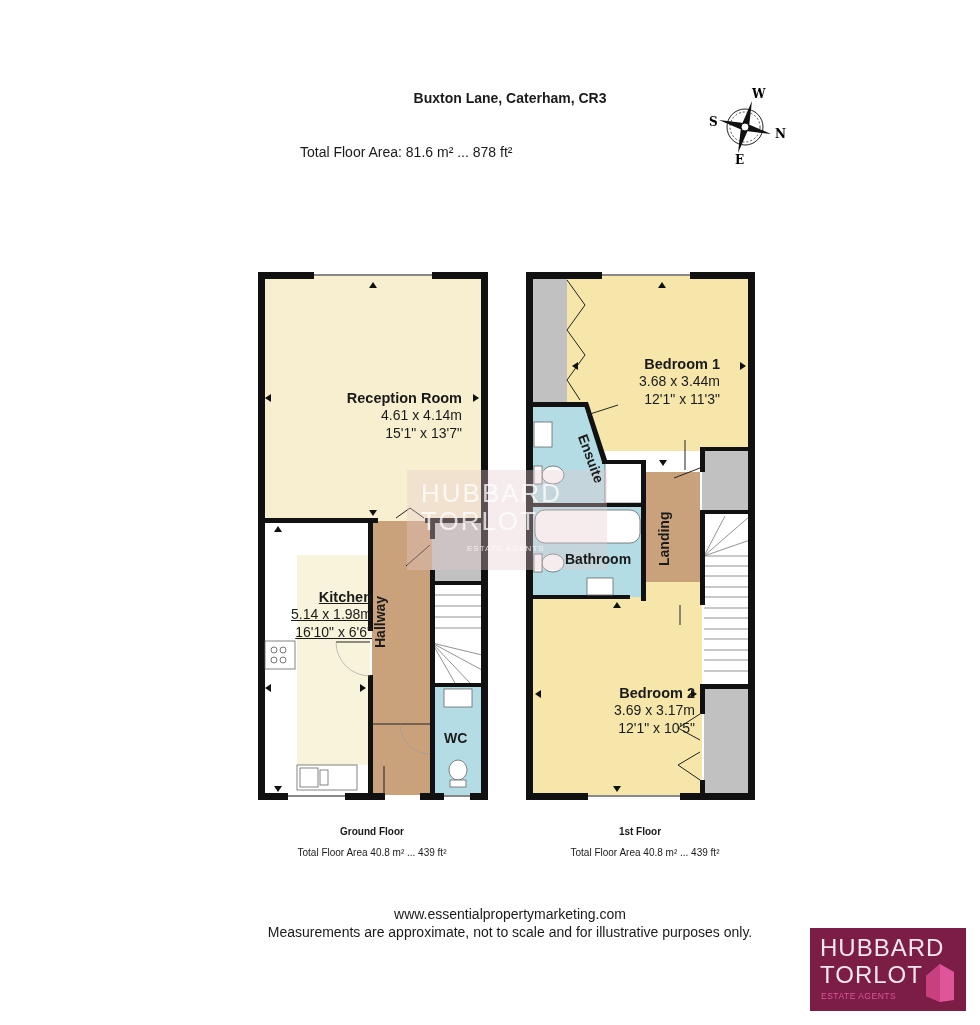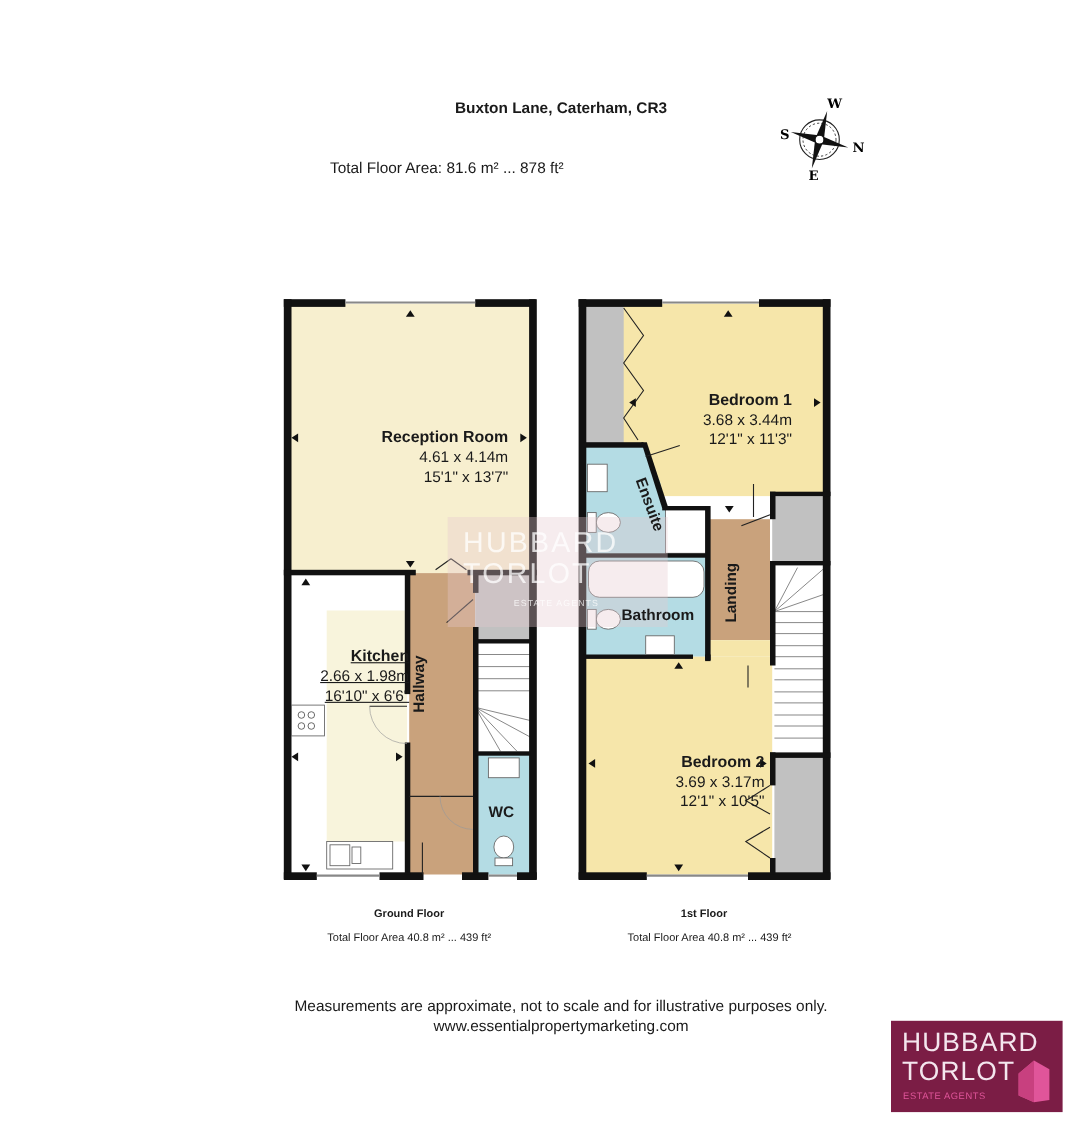--- a/index.html
+++ b/index.html
@@ -239,21 +239,21 @@
   <span class="w3">ESTATE AGENTS</span>
 </div>
 
 <div class="room-label" style="left:282px;top:389px;width:180px;">
   <span class="name">Reception Room</span>
   <span class="m">4.61 x 4.14m</span>
   <span class="ft">15'1" x 13'7"</span>
 </div>
 <div class="room-label" style="left:262px;top:588px;width:110px;text-decoration:underline;">
   <span class="name">Kitchen</span>
-  <span class="m">2.66 x 1.98m</span>
+  <span class="m">5.14 x 1.98m</span>
   <span class="ft">16'10" x 6'6"</span>
 </div>
 <div class="vlabel" style="left:372px;top:648px;transform:rotate(-90deg);transform-origin:left top;">Hallway</div>
 <div class="vlabel" style="left:444px;top:730px;">WC</div>
 
 <div class="room-label" style="left:570px;top:355px;width:150px;">
   <span class="name">Bedroom 1</span>
   <span class="m">3.68 x 3.44m</span>
   <span class="ft">12'1" x 11'3"</span>
 </div>
@@ -265,22 +265,22 @@
   <span class="m">3.69 x 3.17m</span>
   <span class="ft">12'1" x 10'5"</span>
 </div>
 
 <div class="floor-name" style="left:272px;top:826px;width:200px;">Ground Floor</div>
 <div class="floor-area" style="left:232px;top:847px;width:280px;">Total Floor Area 40.8 m² ... 439 ft²</div>
 <div class="floor-name" style="left:540px;top:826px;width:200px;">1st Floor</div>
 <div class="floor-area" style="left:505px;top:847px;width:280px;">Total Floor Area 40.8 m² ... 439 ft²</div>
 
 <div class="abs disclaimer">
+  <div>www.essentialpropertymarketing.com</div>
   <div>Measurements are approximate, not to scale and for illustrative purposes only.</div>
-  <div>www.essentialpropertymarketing.com</div>
 </div>
 
 <div class="abs logo">
   <span class="l1">HUBBARD</span>
   <span class="l2">TORLOT</span>
   <span class="l3">ESTATE AGENTS</span>
   <svg style="position:absolute;left:112px;top:34px;" width="36" height="42" viewBox="0 0 36 42">
     <polygon points="4,14 18,2 32,10 32,38 18,40 4,34" fill="#e0559a"></polygon>
     <polygon points="4,14 18,2 18,40 4,34" fill="#c8407f"></polygon>
   </svg>

